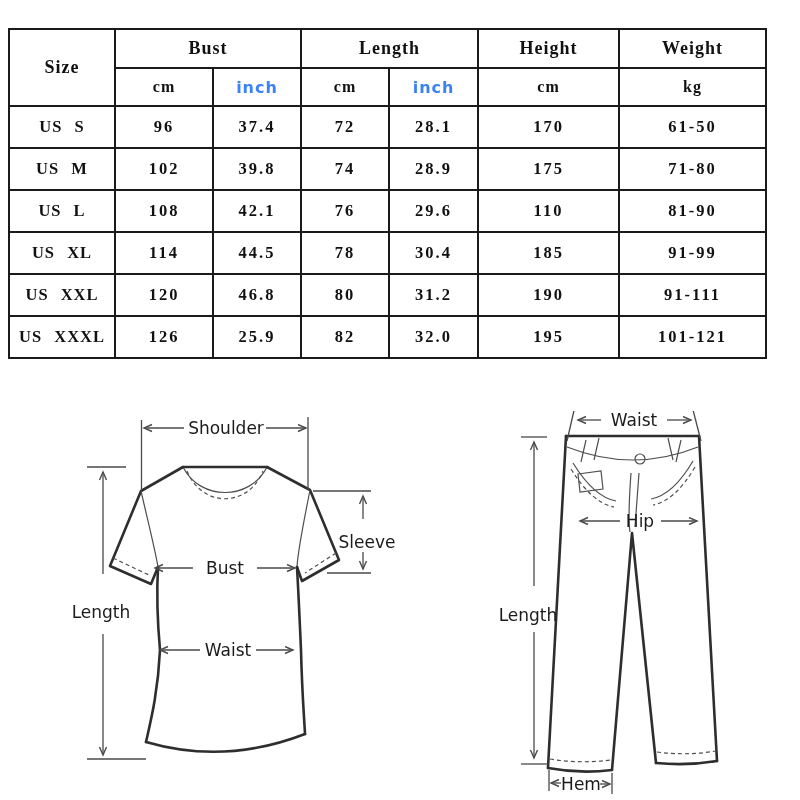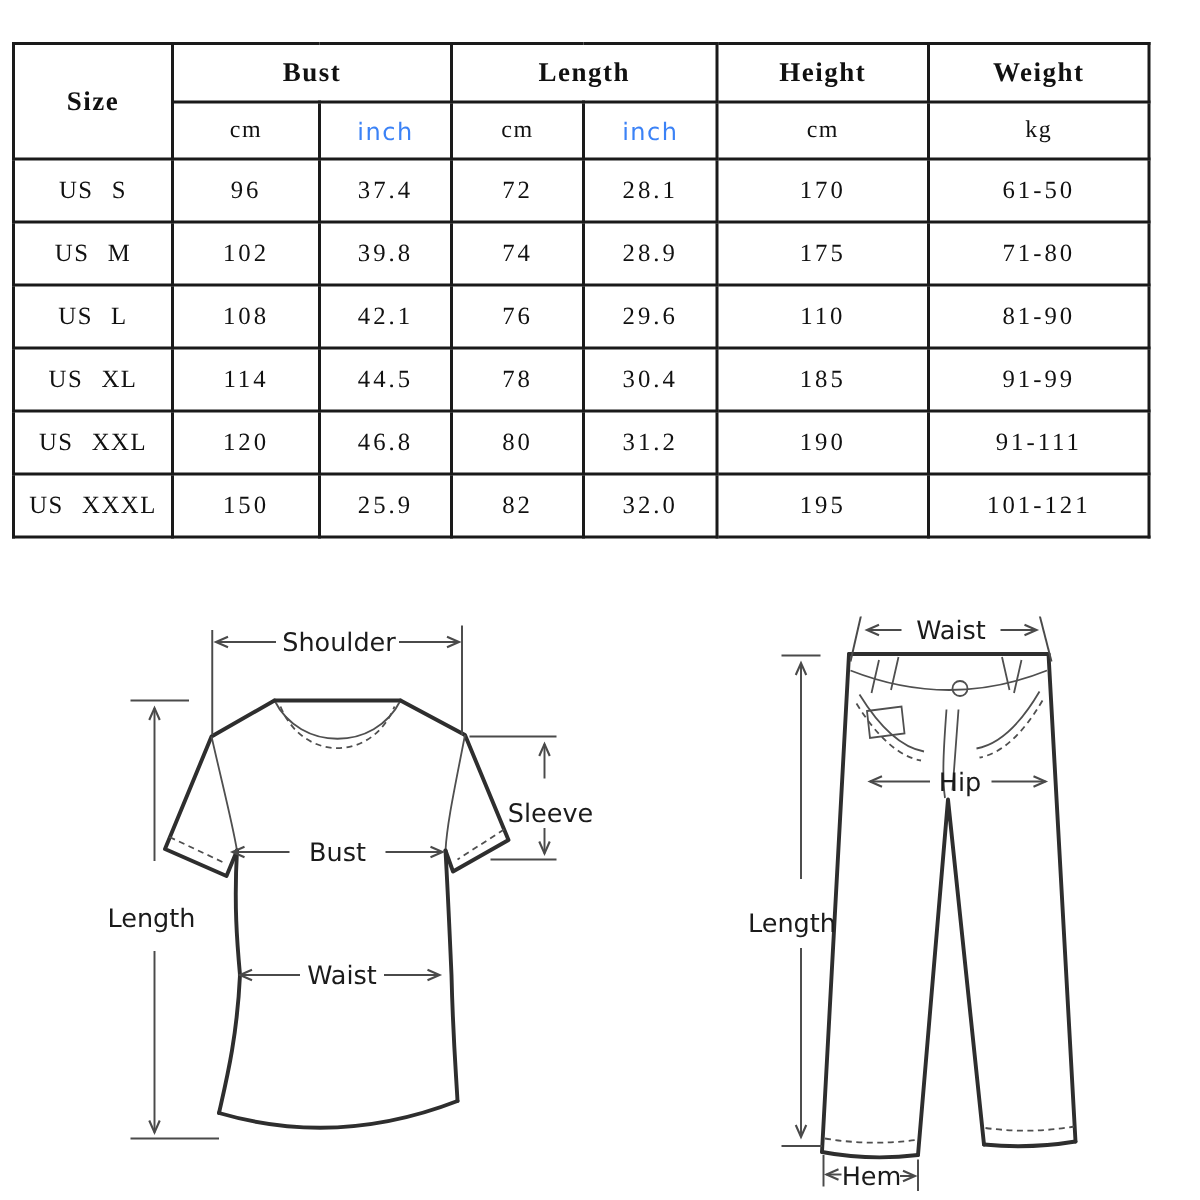--- a/index.html
+++ b/index.html
@@ -2,21 +2,21 @@
 <html><head>
 <meta charset="utf-8">
 <style>
   html,body{margin:0;padding:0;}
   body{width:800px;height:800px;background:#ffffff;position:relative;overflow:hidden;
        font-family:"Liberation Serif",serif;}
   
   .size-table{position:absolute;left:8px;top:28px;width:757px;border-collapse:collapse;
               table-layout:fixed;color:#111;text-align:center;}
   .size-table th,.size-table td{border:2px solid #1a1a1a;padding:0;vertical-align:middle;
-              font-weight:normal;overflow:hidden;}
+              font-weight:bold;overflow:hidden;}
   .size-table tr.groups th{height:37px;font-size:18px;font-weight:bold;letter-spacing:1px;}
   .size-table th.size-head{font-size:19px;font-weight:bold;letter-spacing:2px;margin-top:24px;}
   .size-table tr.units th{height:36px;font-size:16px;letter-spacing:1px;}
   .size-table th.inch{font-family:"DejaVu Sans",sans-serif;font-size:12.5px;letter-spacing:0;color:#3b82f6;}
   .size-table tbody td{height:40px;font-size:16.5px;letter-spacing:2px;text-align:center;}
   .size-table td.cell-size{word-spacing:7px;letter-spacing:1px;}
   
   .diagram{position:absolute;left:0;top:390px;}
   .dlabel{font-family:"DejaVu Sans",sans-serif;font-size:17px;fill:#1b1b1b;}
   .garment{stroke:#2e2e2e;fill:none;stroke-width:2.6;stroke-linejoin:round;stroke-linecap:round;}
@@ -95,21 +95,21 @@
       <td class="cell-size">US XXL</td>
       <td>120</td>
       <td>46.8</td>
       <td>80</td>
       <td>31.2</td>
       <td>190</td>
       <td>91-111</td>
     </tr>
     <tr>
       <td class="cell-size">US XXXL</td>
-      <td>150</td>
+      <td>126</td>
       <td>25.9</td>
       <td>82</td>
       <td>32.0</td>
       <td>195</td>
       <td>101-121</td>
     </tr>
   </tbody>
 </table>
 
 <svg class="diagram" width="800" height="410" viewBox="0 390 800 410">

